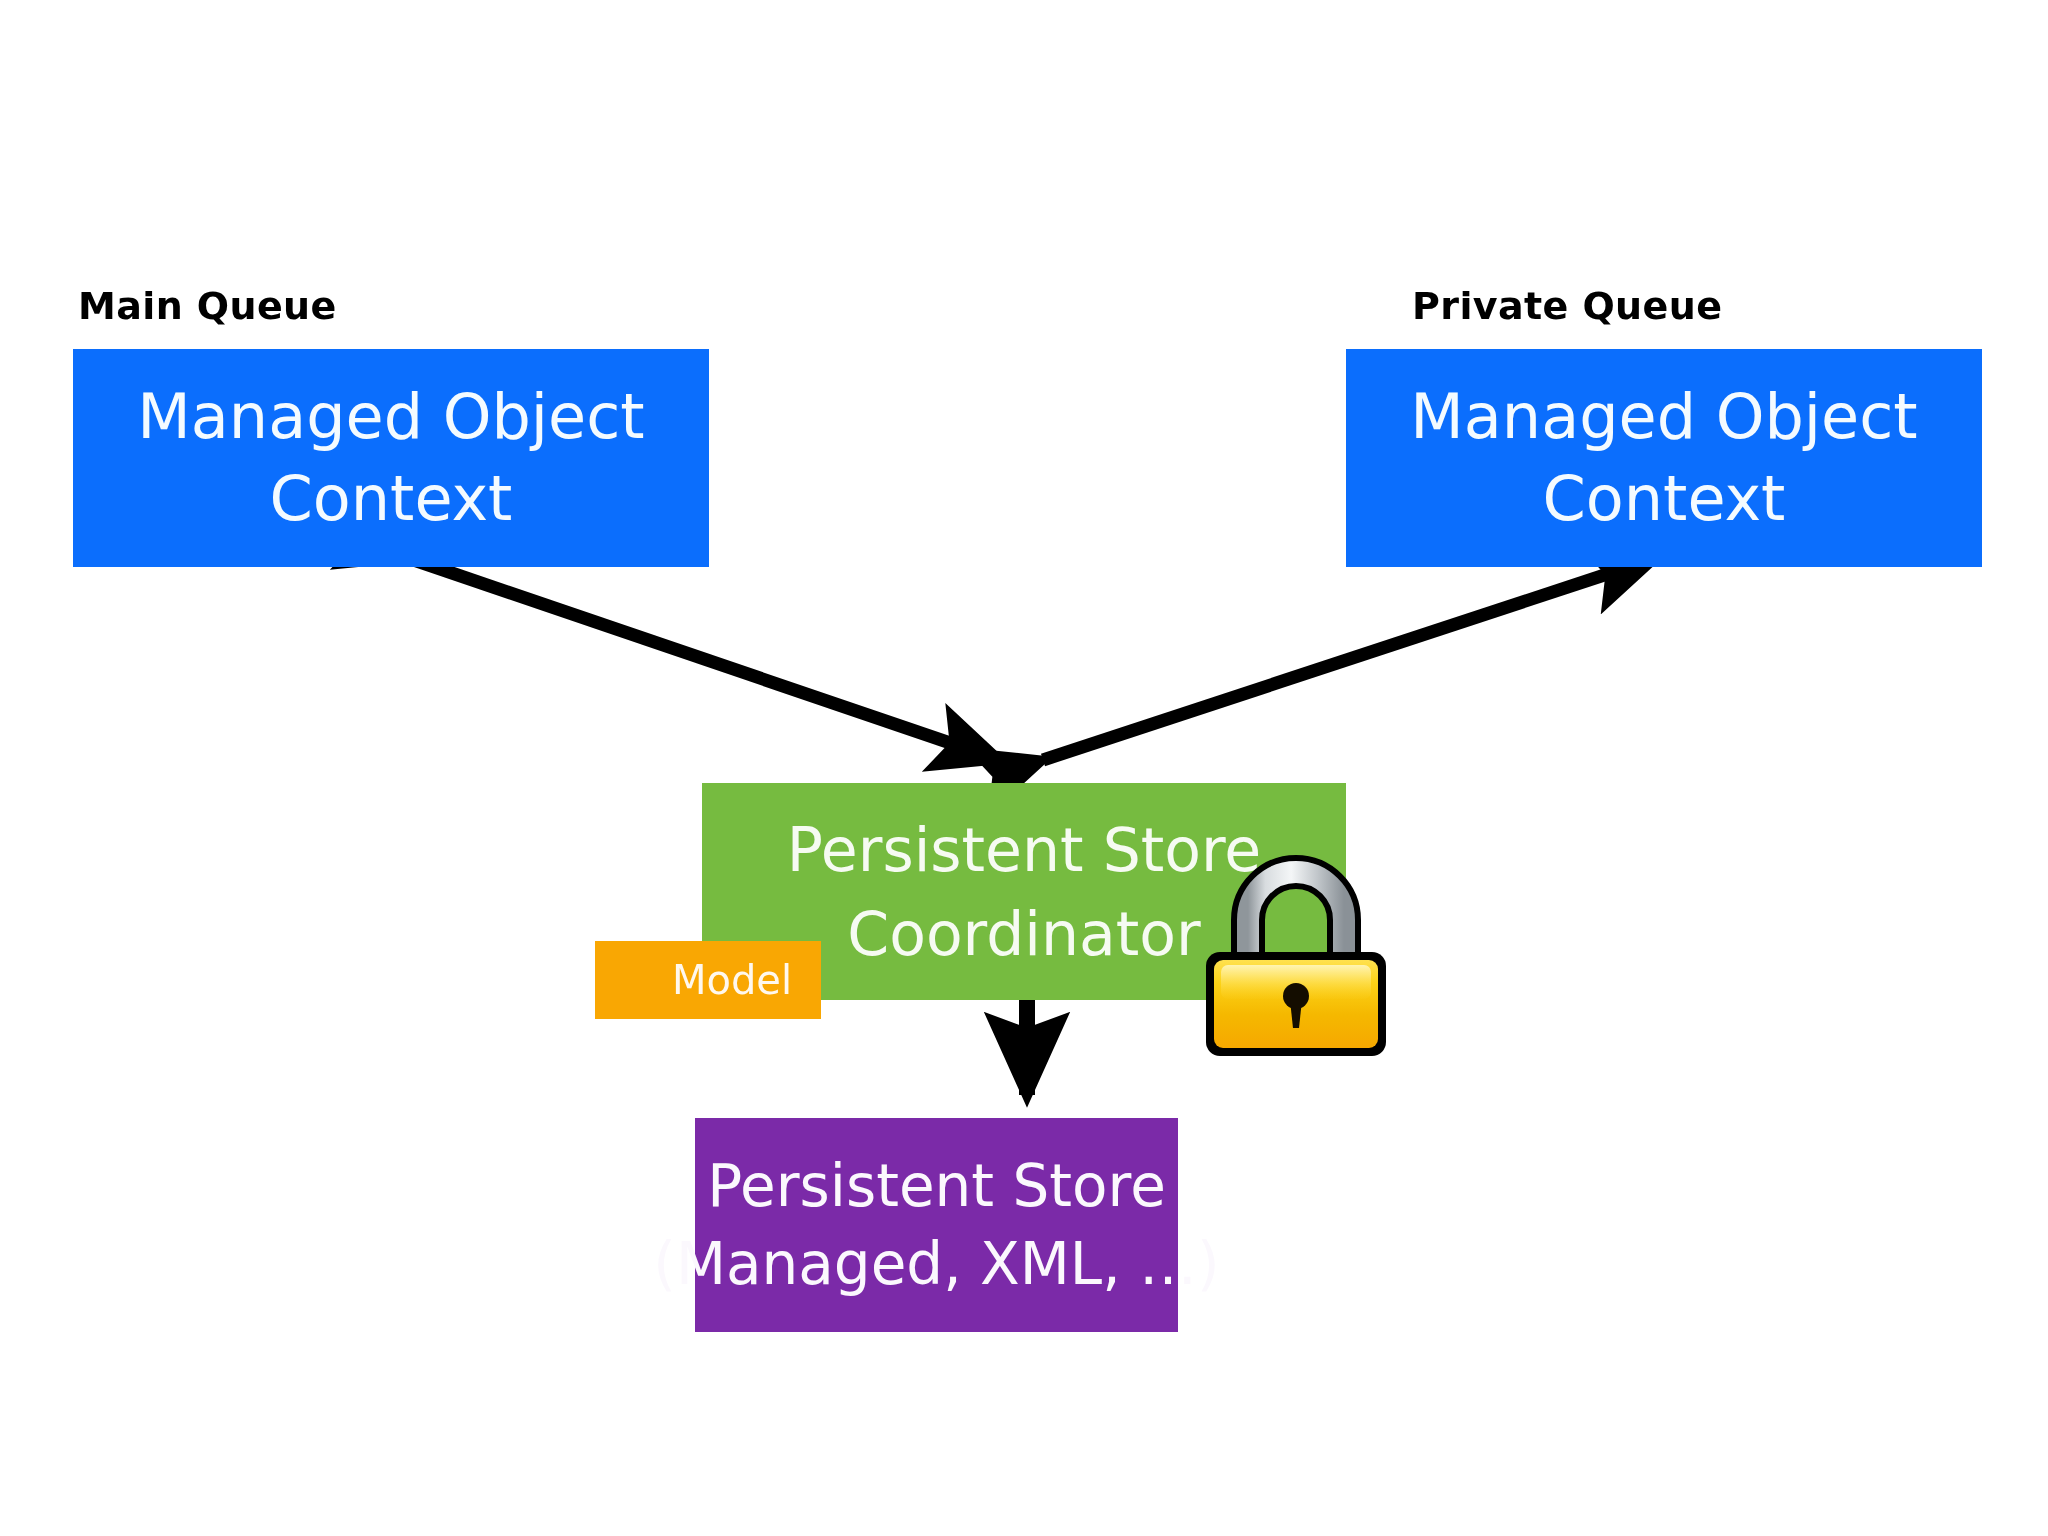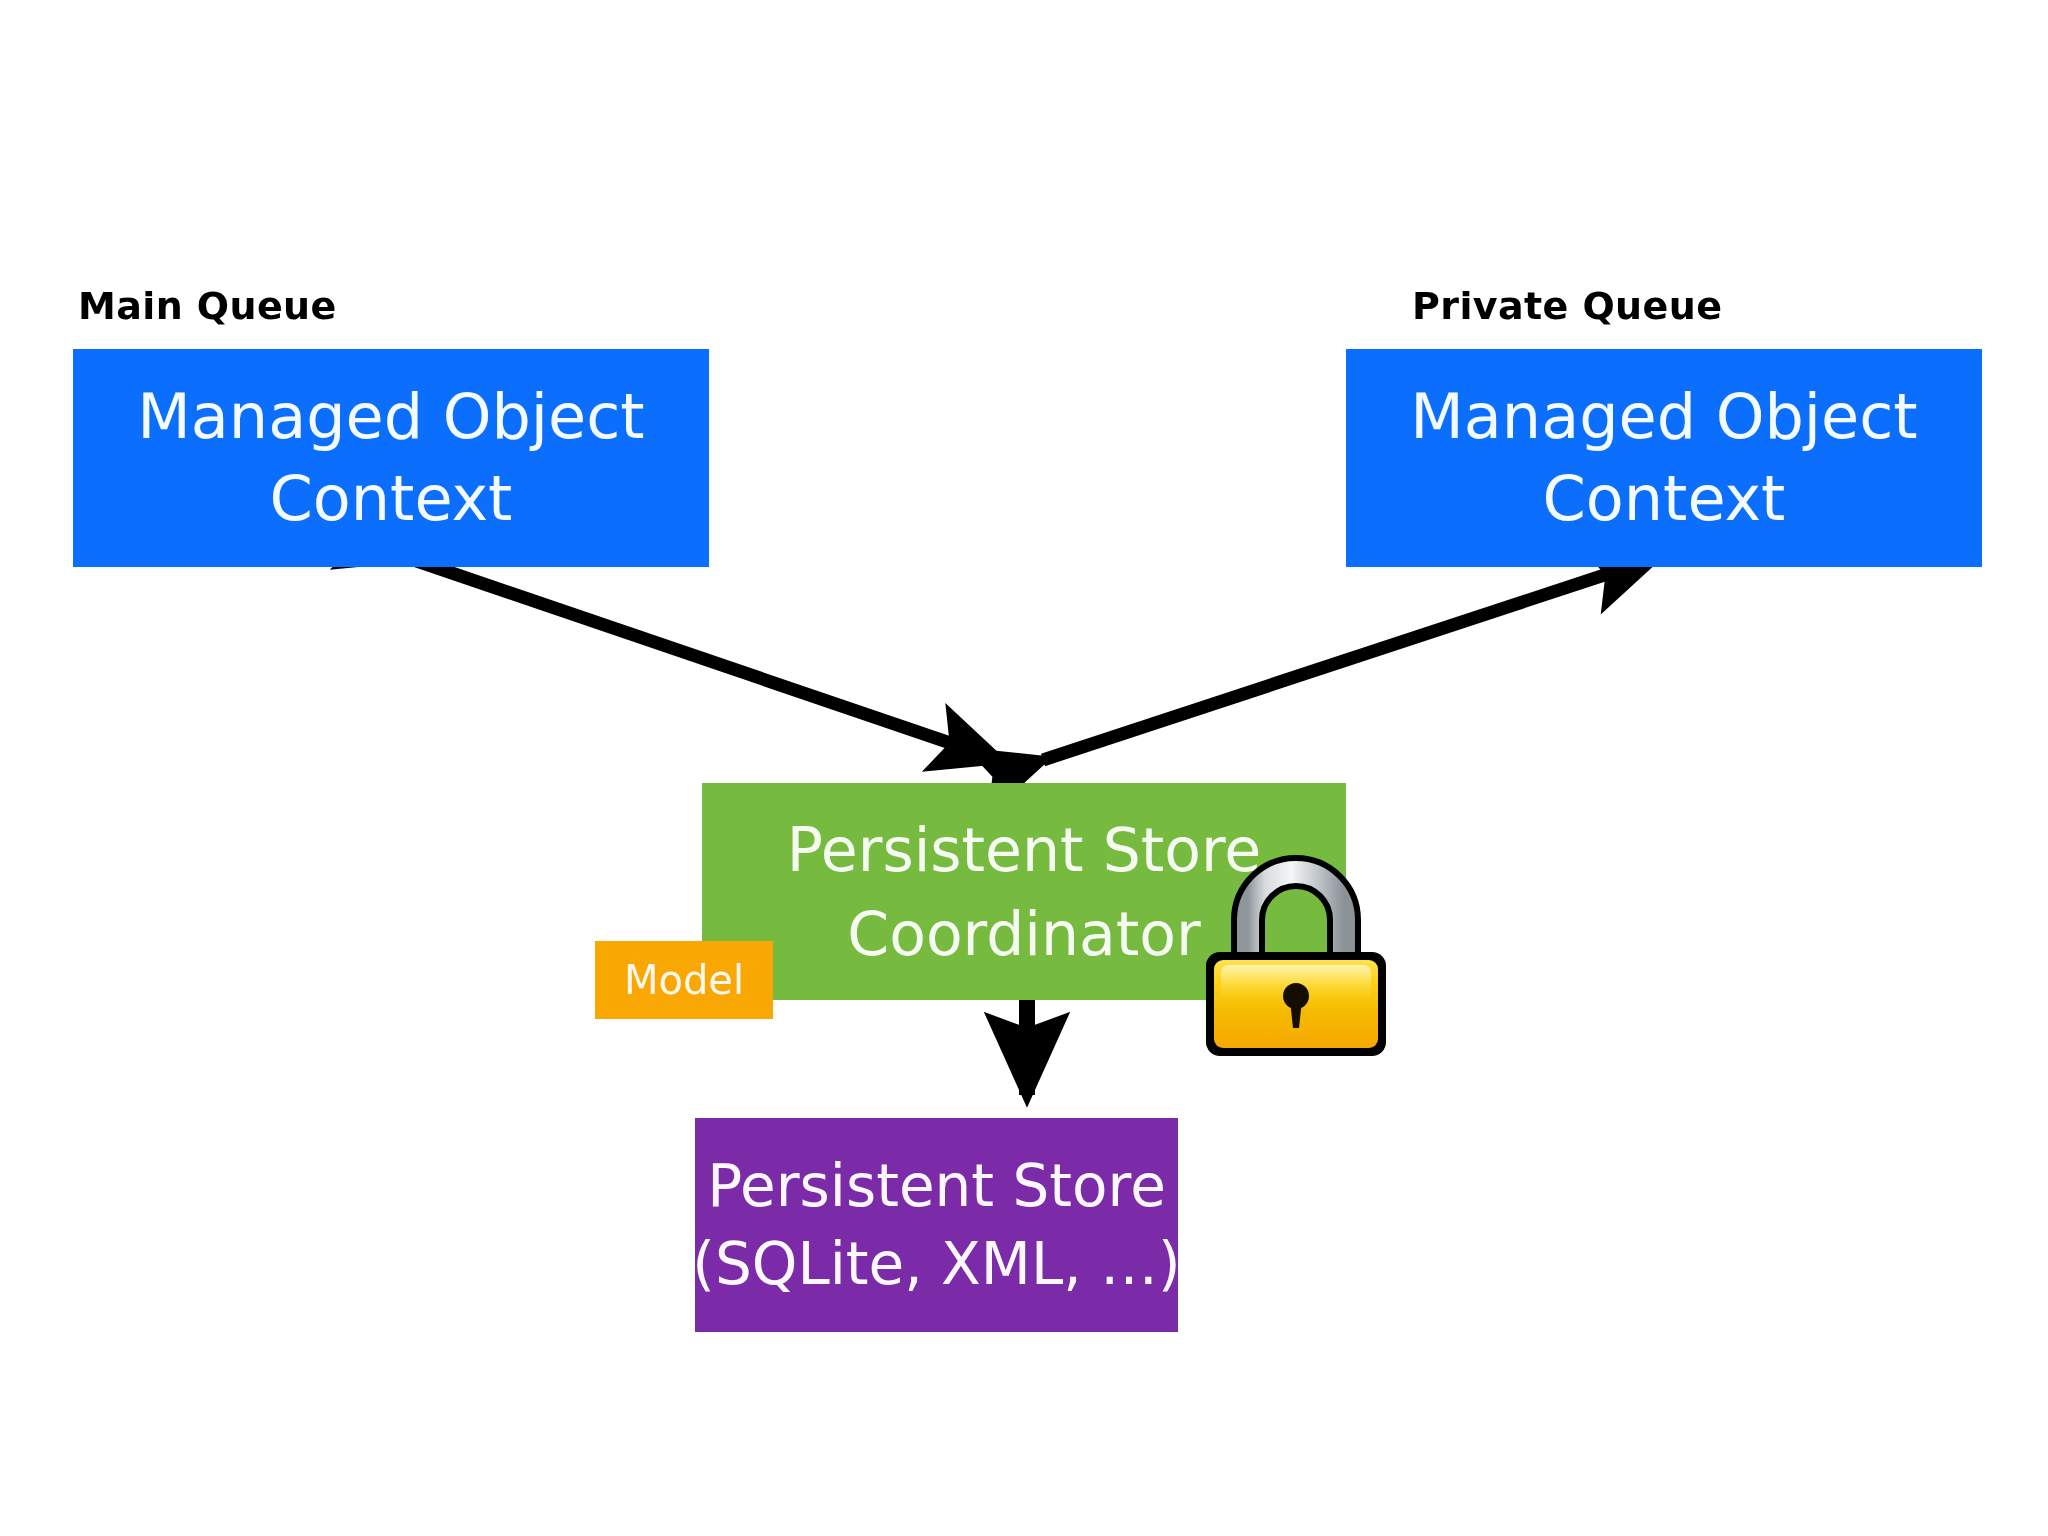--- a/index.html
+++ b/index.html
@@ -102,20 +102,21 @@
     width: 178px; height: 78px;
     background: #f9a703;
     color: #fff8ee;
     display: flex;
     align-items: center;
     justify-content: center;
     font-family: "DejaVu Sans", sans-serif;
     font-size: 40px;
     line-height: 42px;
     z-index: 5;
+    padding-left: 48px;
   }
 
   
   #lock-icon {
     position: absolute;
     left: 1196px; top: 848px;
     width: 200px; height: 216px;
     z-index: 6;
   }
   #lock-icon svg { display: block; width: 200px; height: 216px; }
@@ -206,16 +207,16 @@
       <rect x="18" y="112" width="164" height="88" rx="9" ry="9" fill="url(#bodyGrad)"></rect>
       <rect x="25" y="117" width="150" height="34" rx="7" ry="7" fill="url(#hiGrad)"></rect>
 
       <circle cx="100" cy="148" r="13" fill="#140d00"></circle>
       <path d="M94 152 L106 152 L103 180 L97 180 Z" fill="#140d00"></path>
     </svg>
   </div>
 
   <div class="node-box" id="store-box">
     <span class="line">Persistent Store</span>
-    <span class="line">(SQLite, XML, …)</span>
+    <span class="line">(Managed, XML, …)</span>
   </div>
 
 </div>
 
 </body></html>

